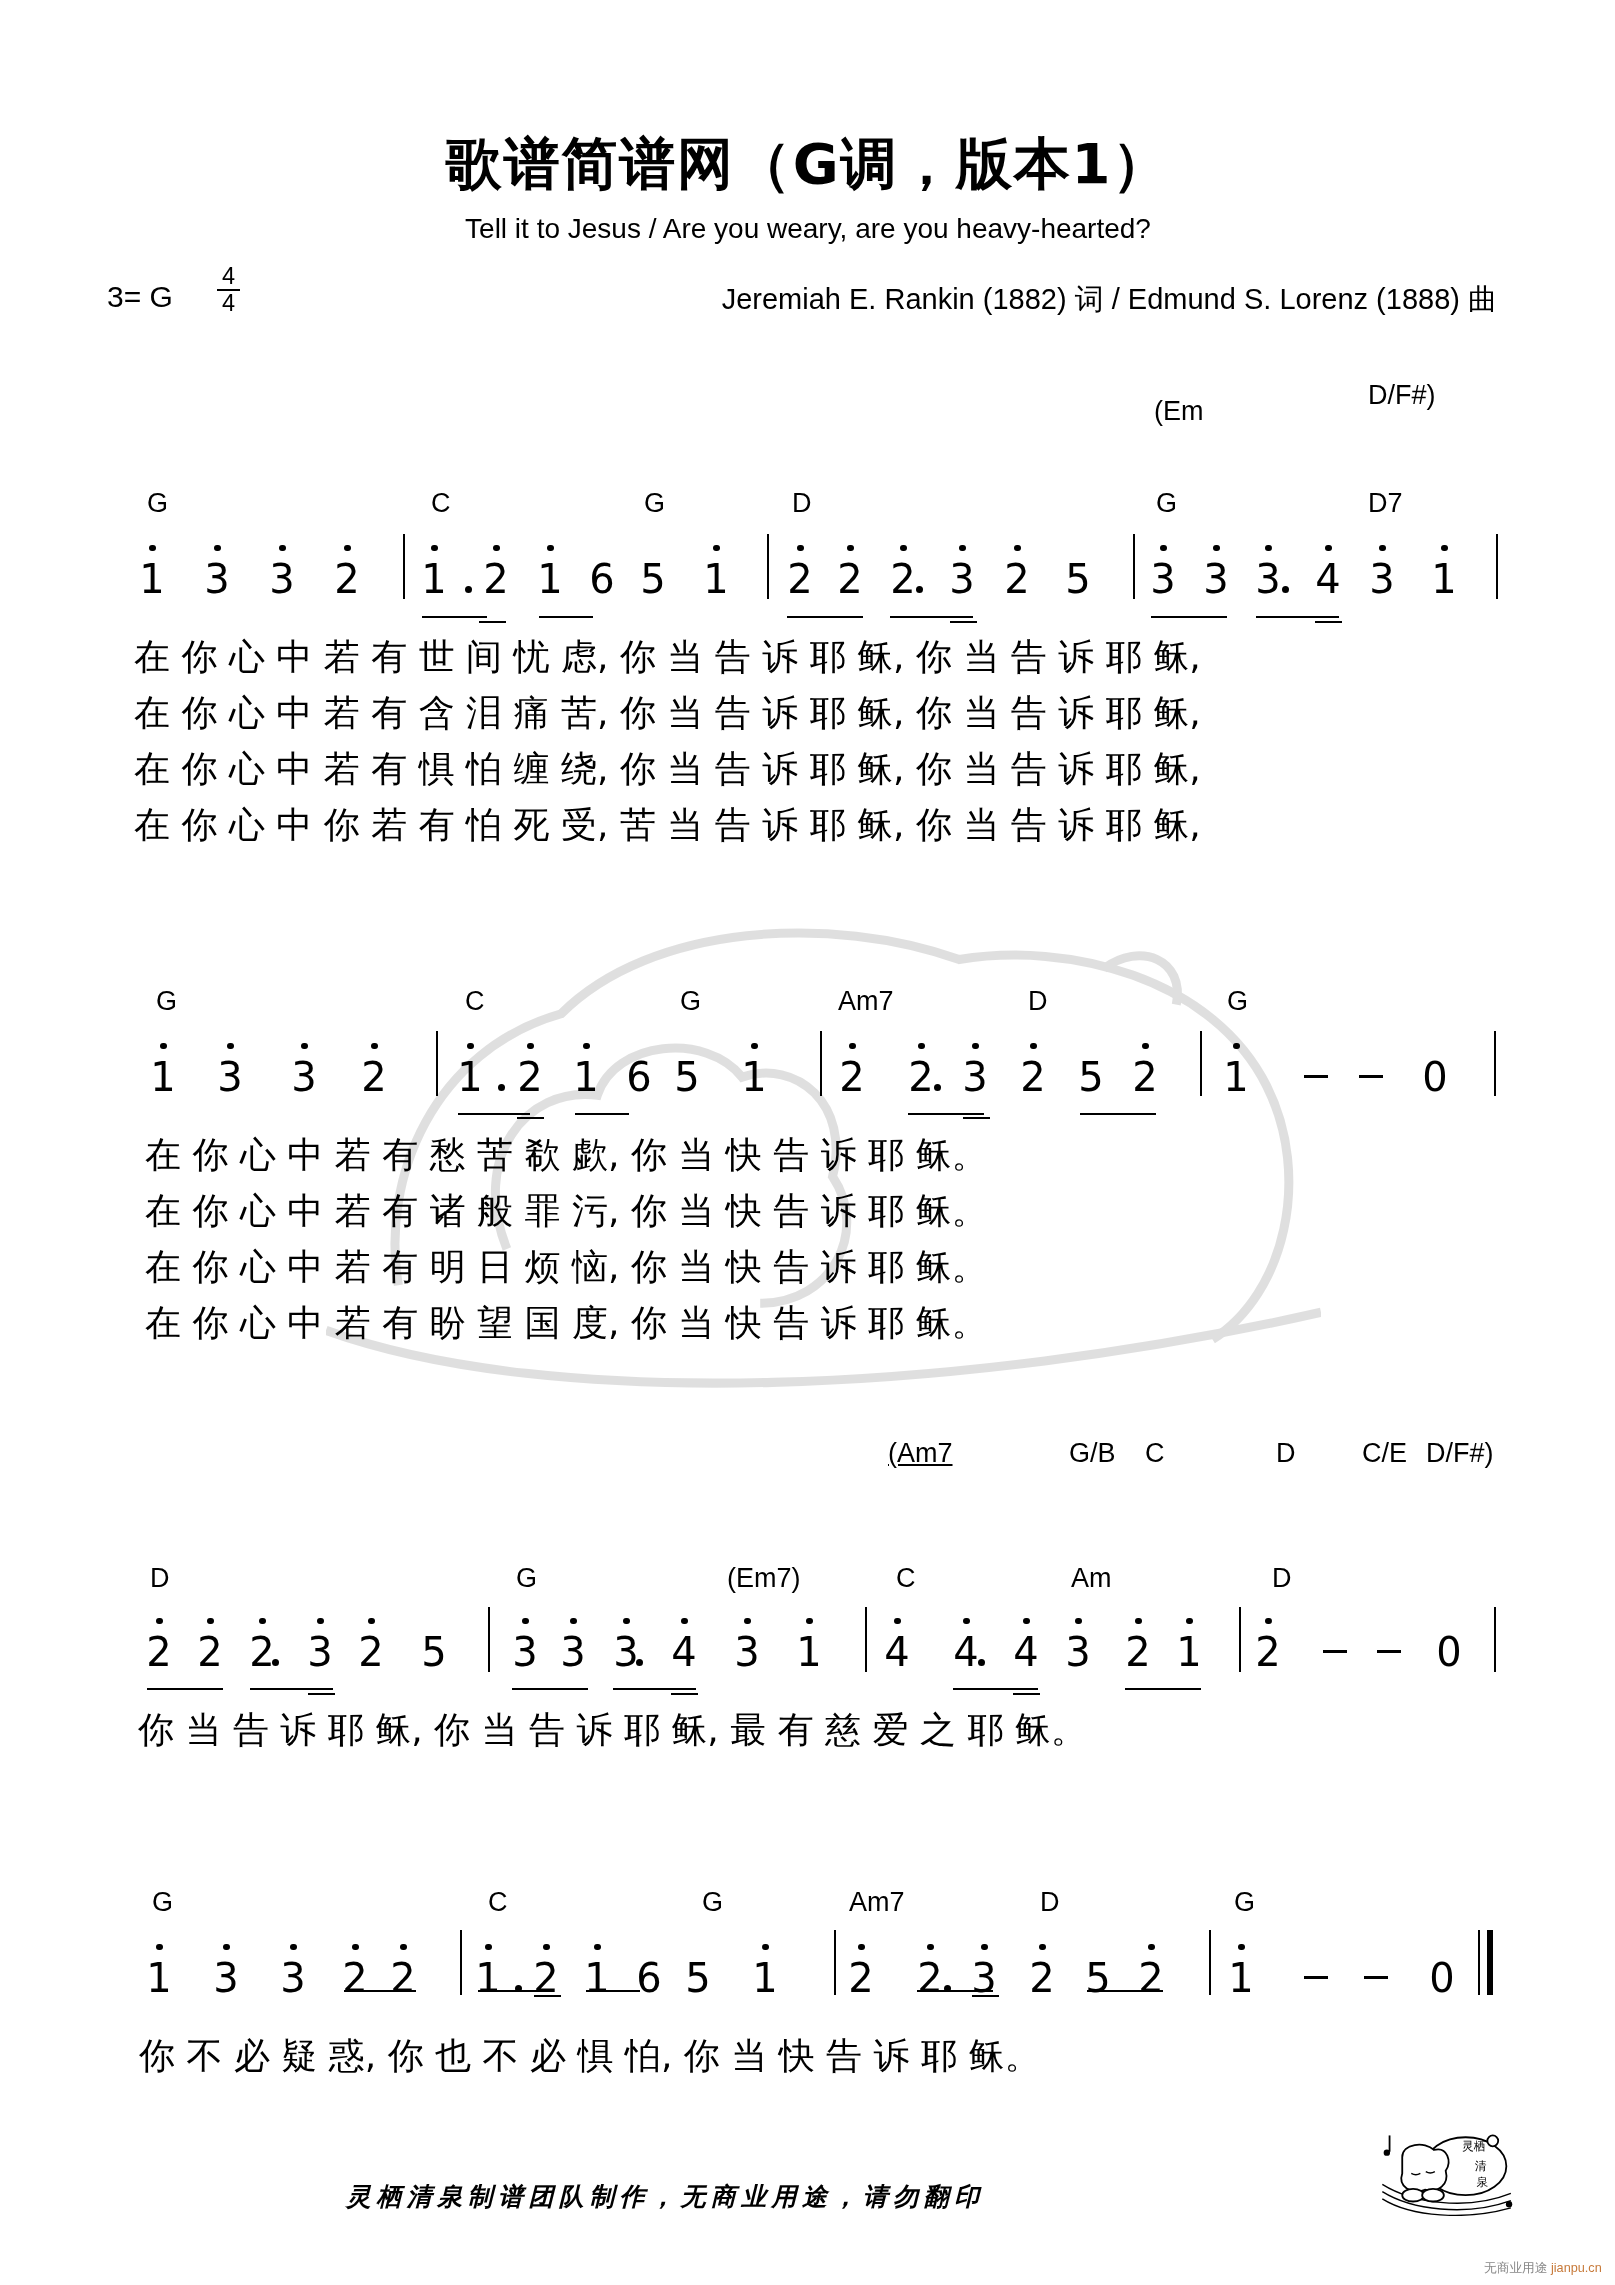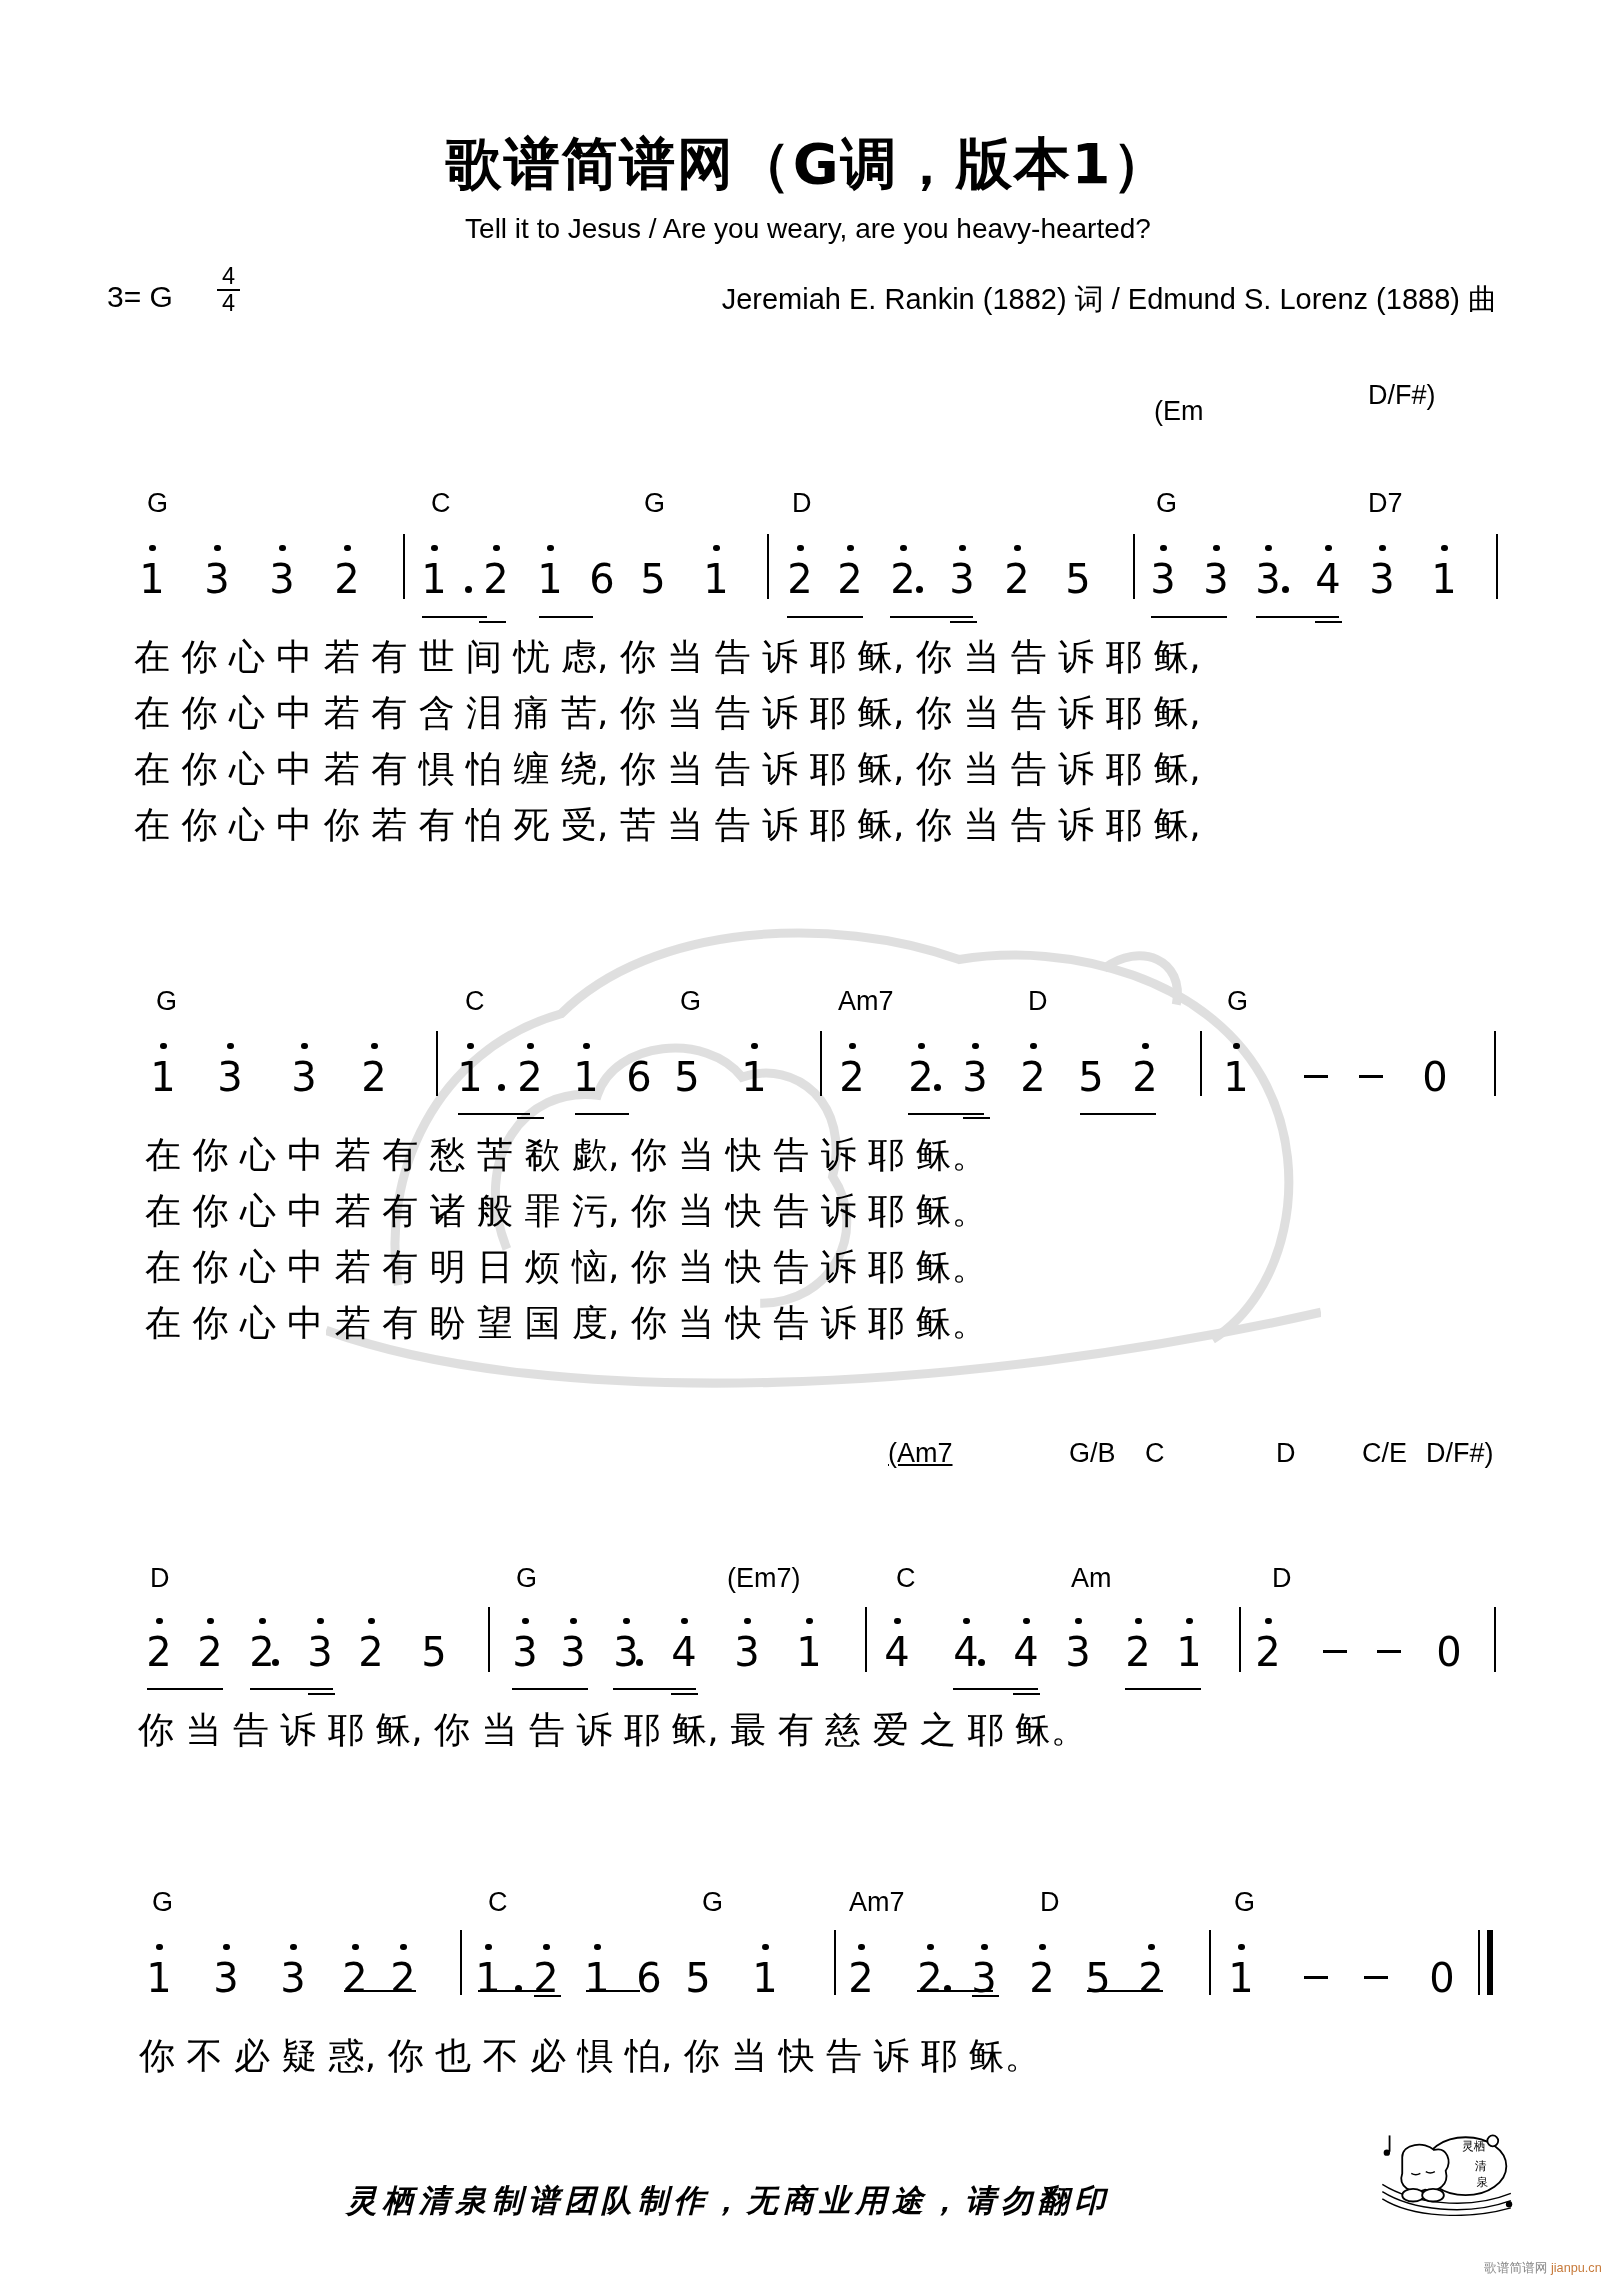--- a/index.html
+++ b/index.html
@@ -17,21 +17,21 @@
     .chord { position: absolute; font-size: 27px; font-family: "Liberation Sans", sans-serif; }
     .note { position: absolute; width: 36px; text-align: center; font-size: 40px; line-height: 40px;
             font-family: "DejaVu Sans", sans-serif; }
     .note .hi { position: absolute; left: 15.4px; top: -14.5px; width: 6.3px; height: 6.3px; border-radius: 50%; background: #000; }
     .aug { position: absolute; width: 7.2px; height: 7.2px; border-radius: 50%; background: #000; }
     .uline { position: absolute; height: 1.8px; background: #000; }
     .barline { position: absolute; width: 1.8px; background: #000; }
     .barline.final { width: 6.3px; }
     .dash { position: absolute; width: 23.5px; height: 2.7px; background: #000; }
     .lyric { position: absolute; font-size: 36px; font-family: "DejaVu Sans", sans-serif; letter-spacing: 0; }
-    .footer { top: 2180px; left: 346px; font-size: 31px; font-style: italic; font-weight: bold;
+    .footer { top: 2180px; left: 346px; font-size: 25px; font-style: italic; font-weight: bold;
               font-family: "DejaVu Serif", serif; letter-spacing: 5.4px; }
     .logo { position: absolute; left: 1375px; top: 2130px; width: 145px; height: 86px; }
     .site-mark { position: absolute; left: 1484px; top: 2260px; font-size: 12.7px; color: #888; }
     .site-mark .dom { color: #c77a3a; }
     .watermark { position: absolute; left: 326px; top: 905px; width: 995px; height: 507px; opacity: .12; }
   </style>
 </head>
 <body>
 
 <svg class="watermark" viewBox="0 0 1100 560">
@@ -253,16 +253,16 @@
   <ellipse cx="64" cy="72" rx="12" ry="7" fill="#fff" stroke="#000" stroke-width="2"></ellipse>
   <path d="M16 6 v18" stroke="#000" stroke-width="2"></path>
   <circle cx="13" cy="25" r="3.5" fill="#000"></circle>
   <circle cx="148" cy="82" r="3.5" fill="#000"></circle>
   <text x="96" y="22" font-size="13">灵栖</text>
   <text x="110" y="44" font-size="13">清</text>
   <text x="112" y="62" font-size="13">泉</text>
 </svg>
 
 <div class="site-mark">
-  <span>歌谱简谱网</span>
+  <span>无商业用途</span>
   <span class="dom">jianpu.cn</span>
 </div>
 
 
 </body></html>

